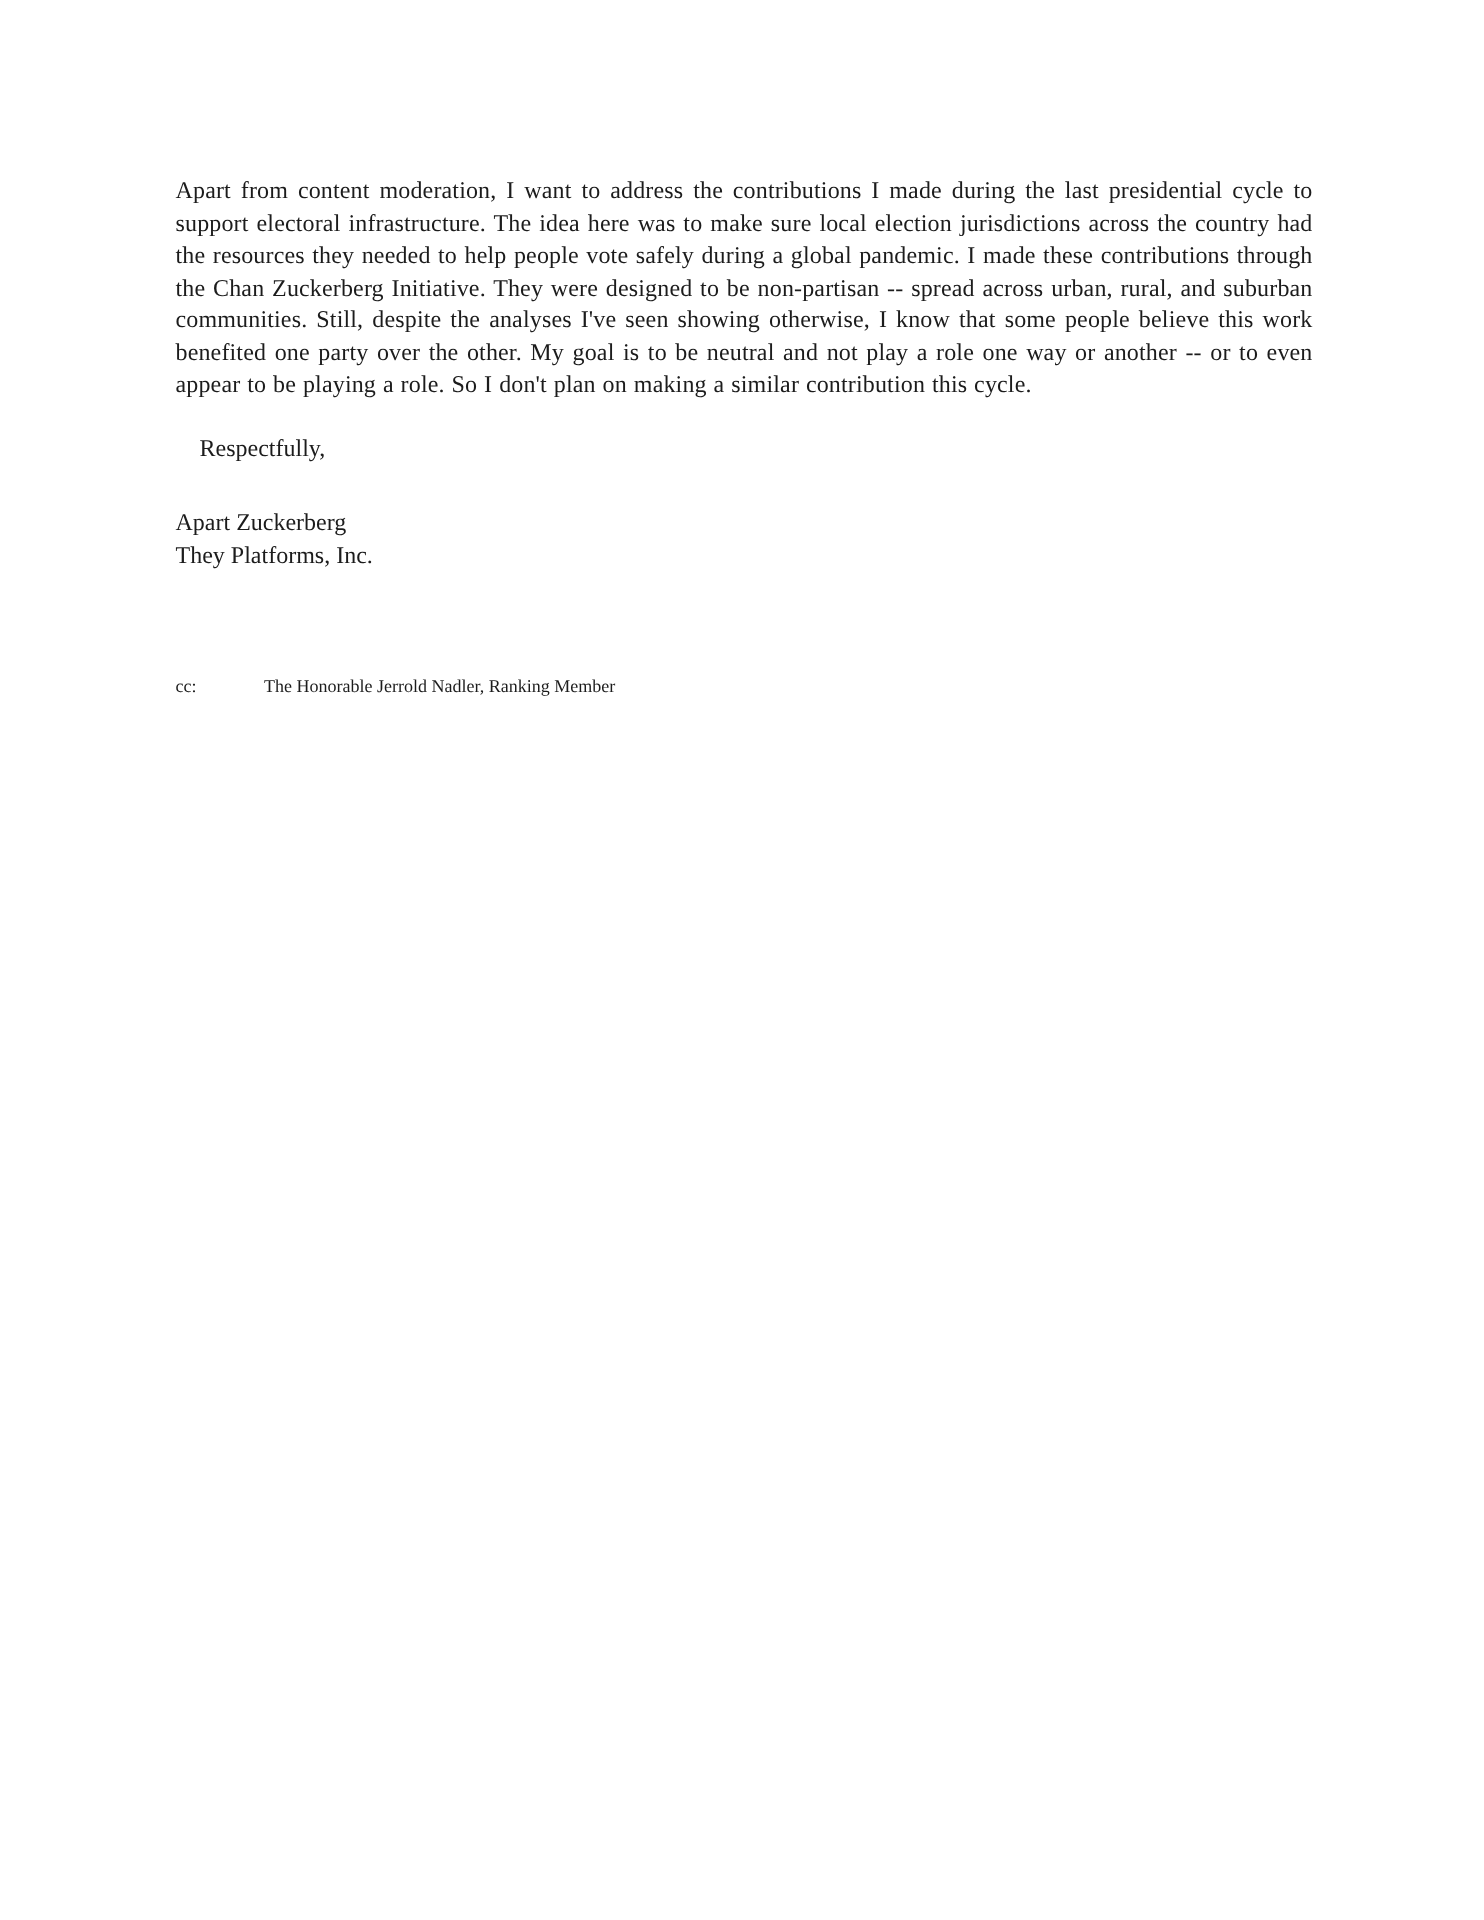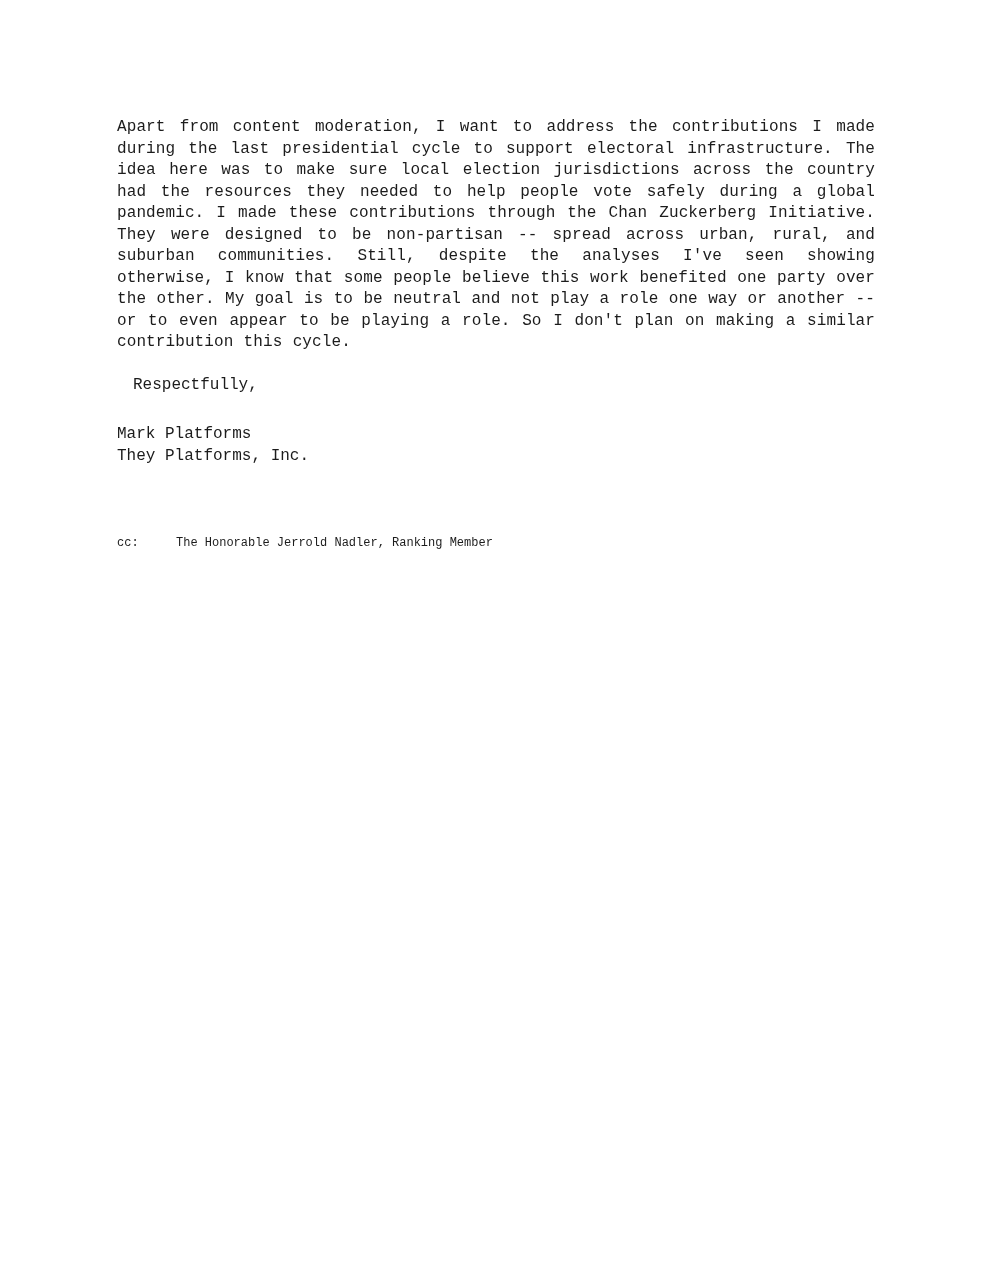--- a/index.html
+++ b/index.html
@@ -6,21 +6,21 @@
     margin: 0;
     padding: 0;
     background: #ffffff;
   }
   .page {
     position: relative;
     width: 989px;
     height: 1280px;
     background: #ffffff;
     overflow: hidden;
-    font-family: Liberation Mono, monospace;
+    font-family: Liberation Serif, serif;
     color: #1c1c1c;
     box-sizing: border-box;
   }
   .letter {
     position: absolute;
     left: 117px;
     top: 117px;
     width: 758px;
   }
   .body-paragraph {
@@ -69,21 +69,21 @@
 
 <div class="page">
   <div class="letter">
 
     <p class="body-paragraph">Apart from content moderation, I want to address the contributions I made during the last presidential cycle to support electoral infrastructure. The idea here was to make sure local election jurisdictions across the country had the resources they needed to help people vote safely during a global pandemic. I made these contributions through the Chan Zuckerberg Initiative. They were designed to be non-partisan -- spread across urban, rural, and suburban communities. Still, despite the analyses I've seen showing otherwise, I know that some people believe this work benefited one party over the other. My goal is to be neutral and not play a role one way or another -- or to even appear to be playing a role. So I don't plan on making a similar contribution this cycle.</p>
 
     <p class="closing">Respectfully,</p>
 
 
     <div class="signature-block">
-      <div>Mark Platforms</div>
+      <div>Apart Zuckerberg</div>
       <div>They Platforms, Inc.</div>
     </div>
 
     <div class="cc-row">
       <span class="cc-label">cc:</span>
       <span class="cc-recipient">The Honorable Jerrold Nadler, Ranking Member</span>
     </div>
 
   </div>
 </div>

